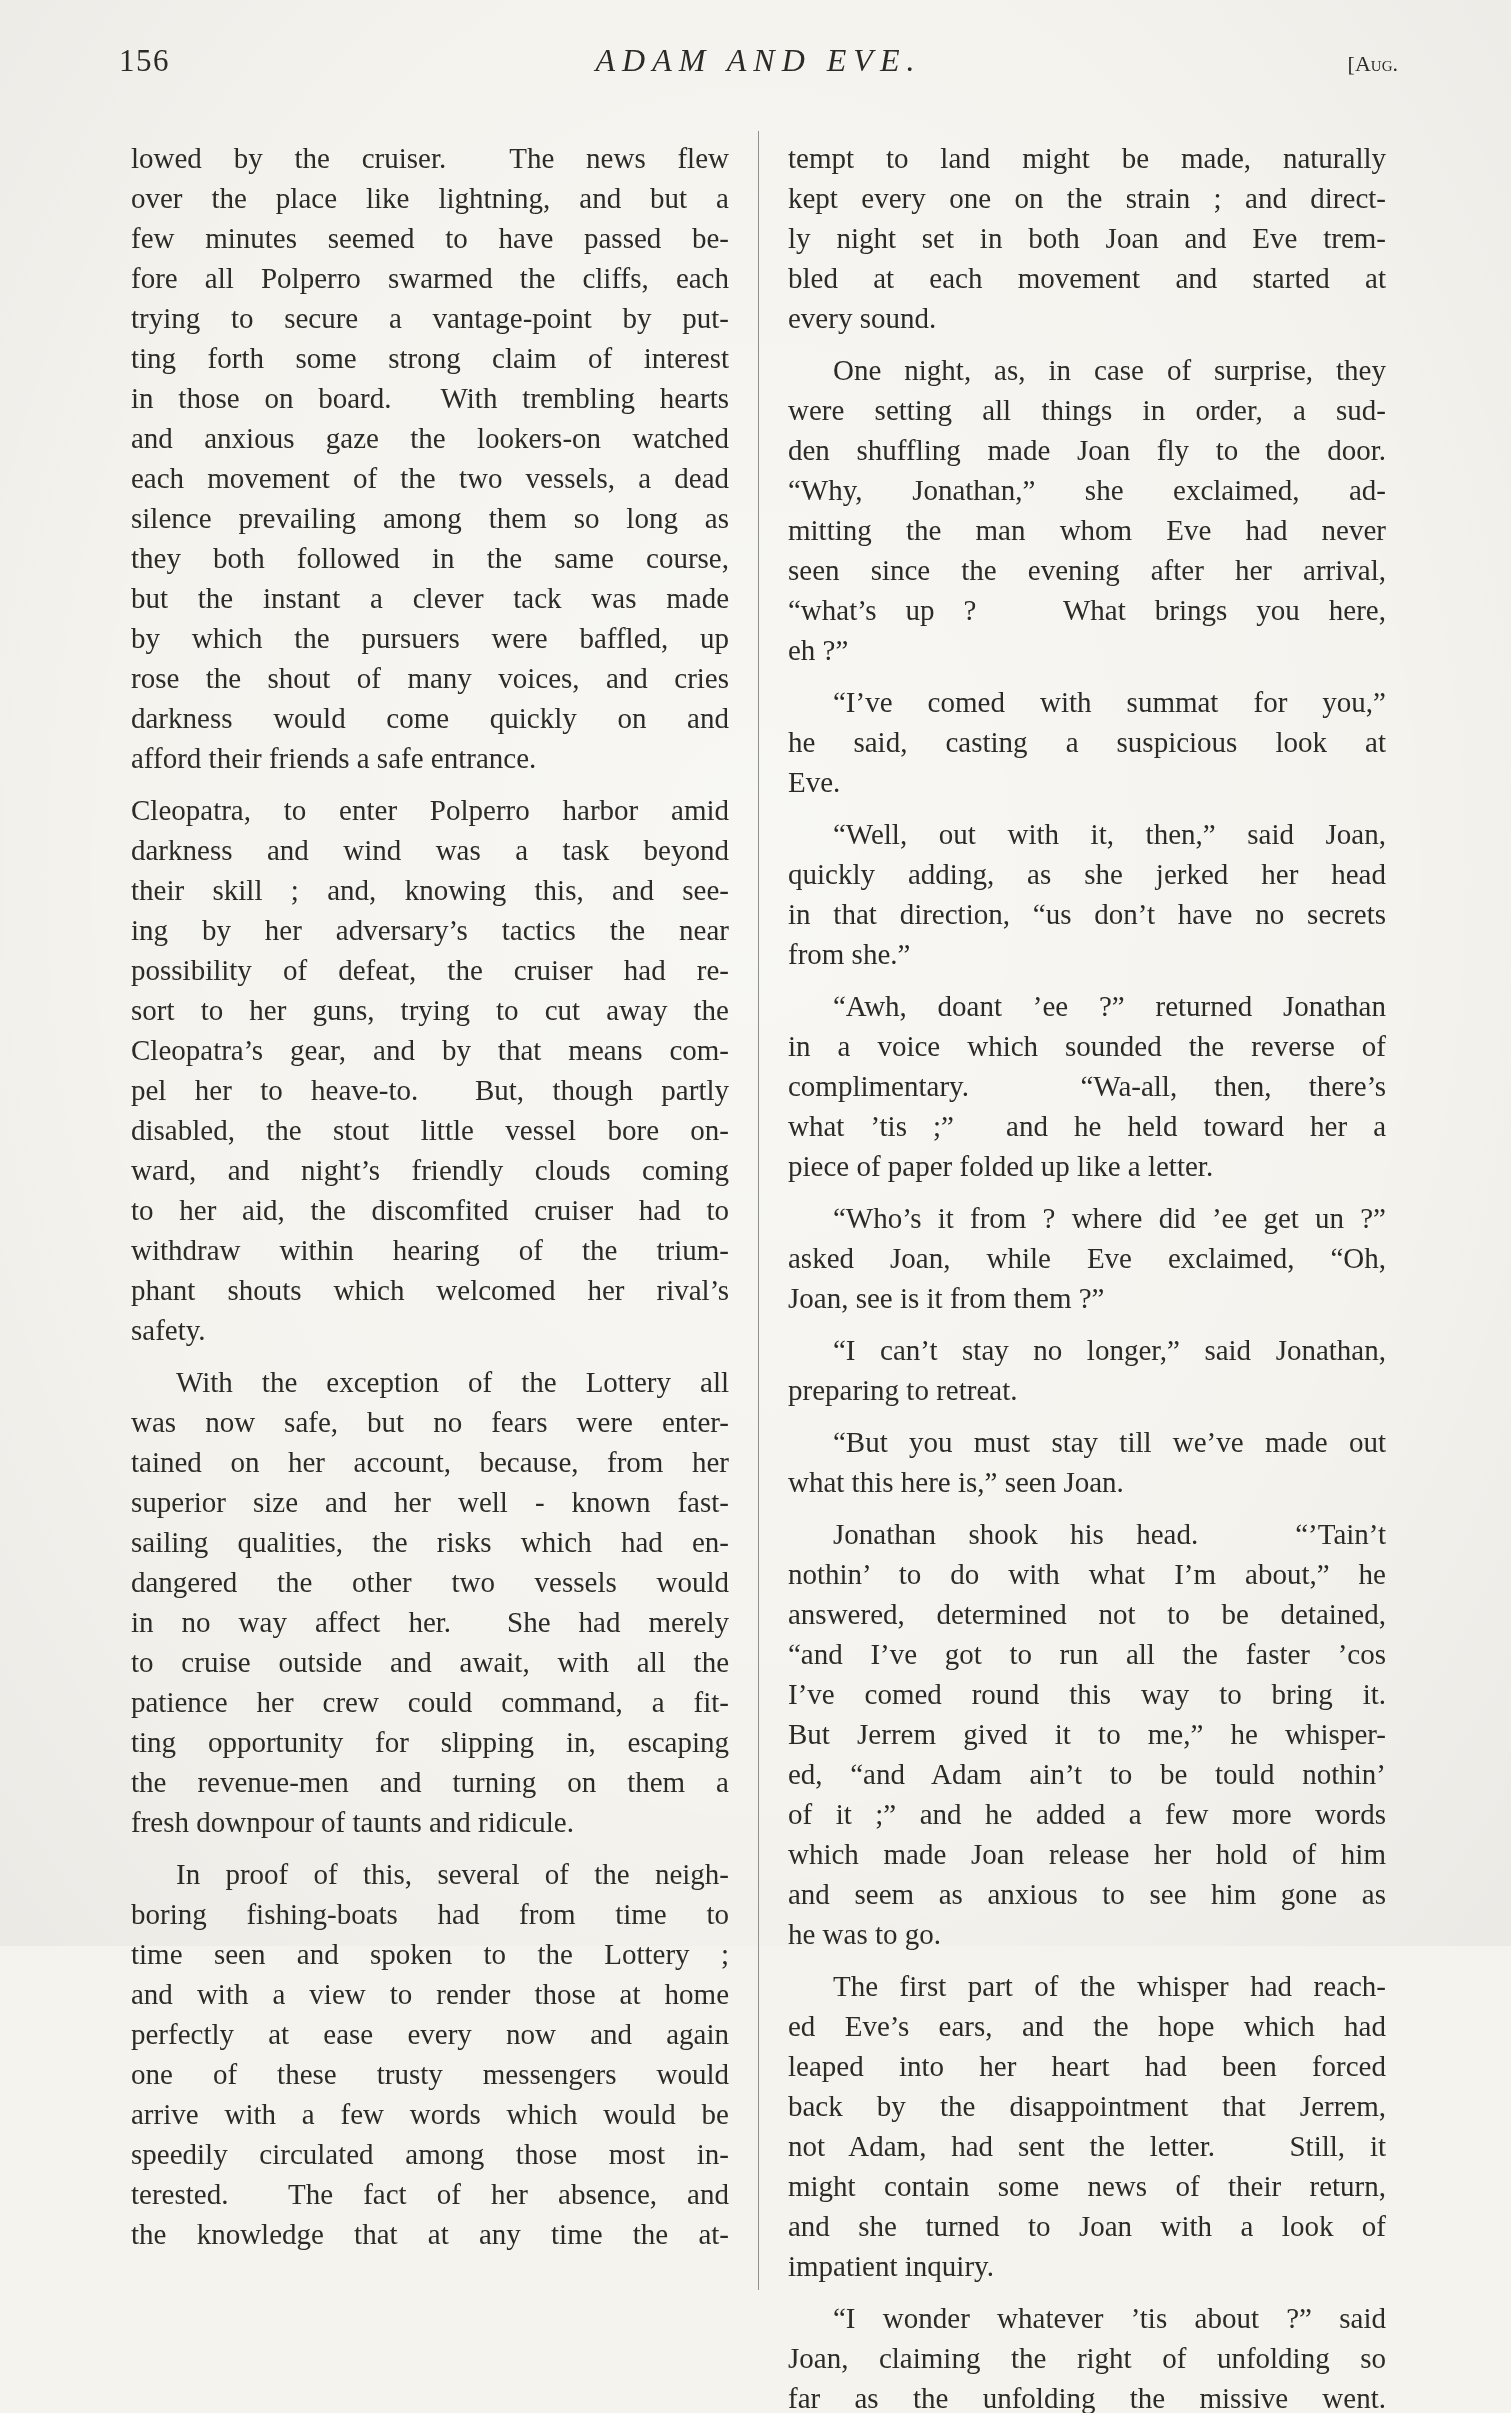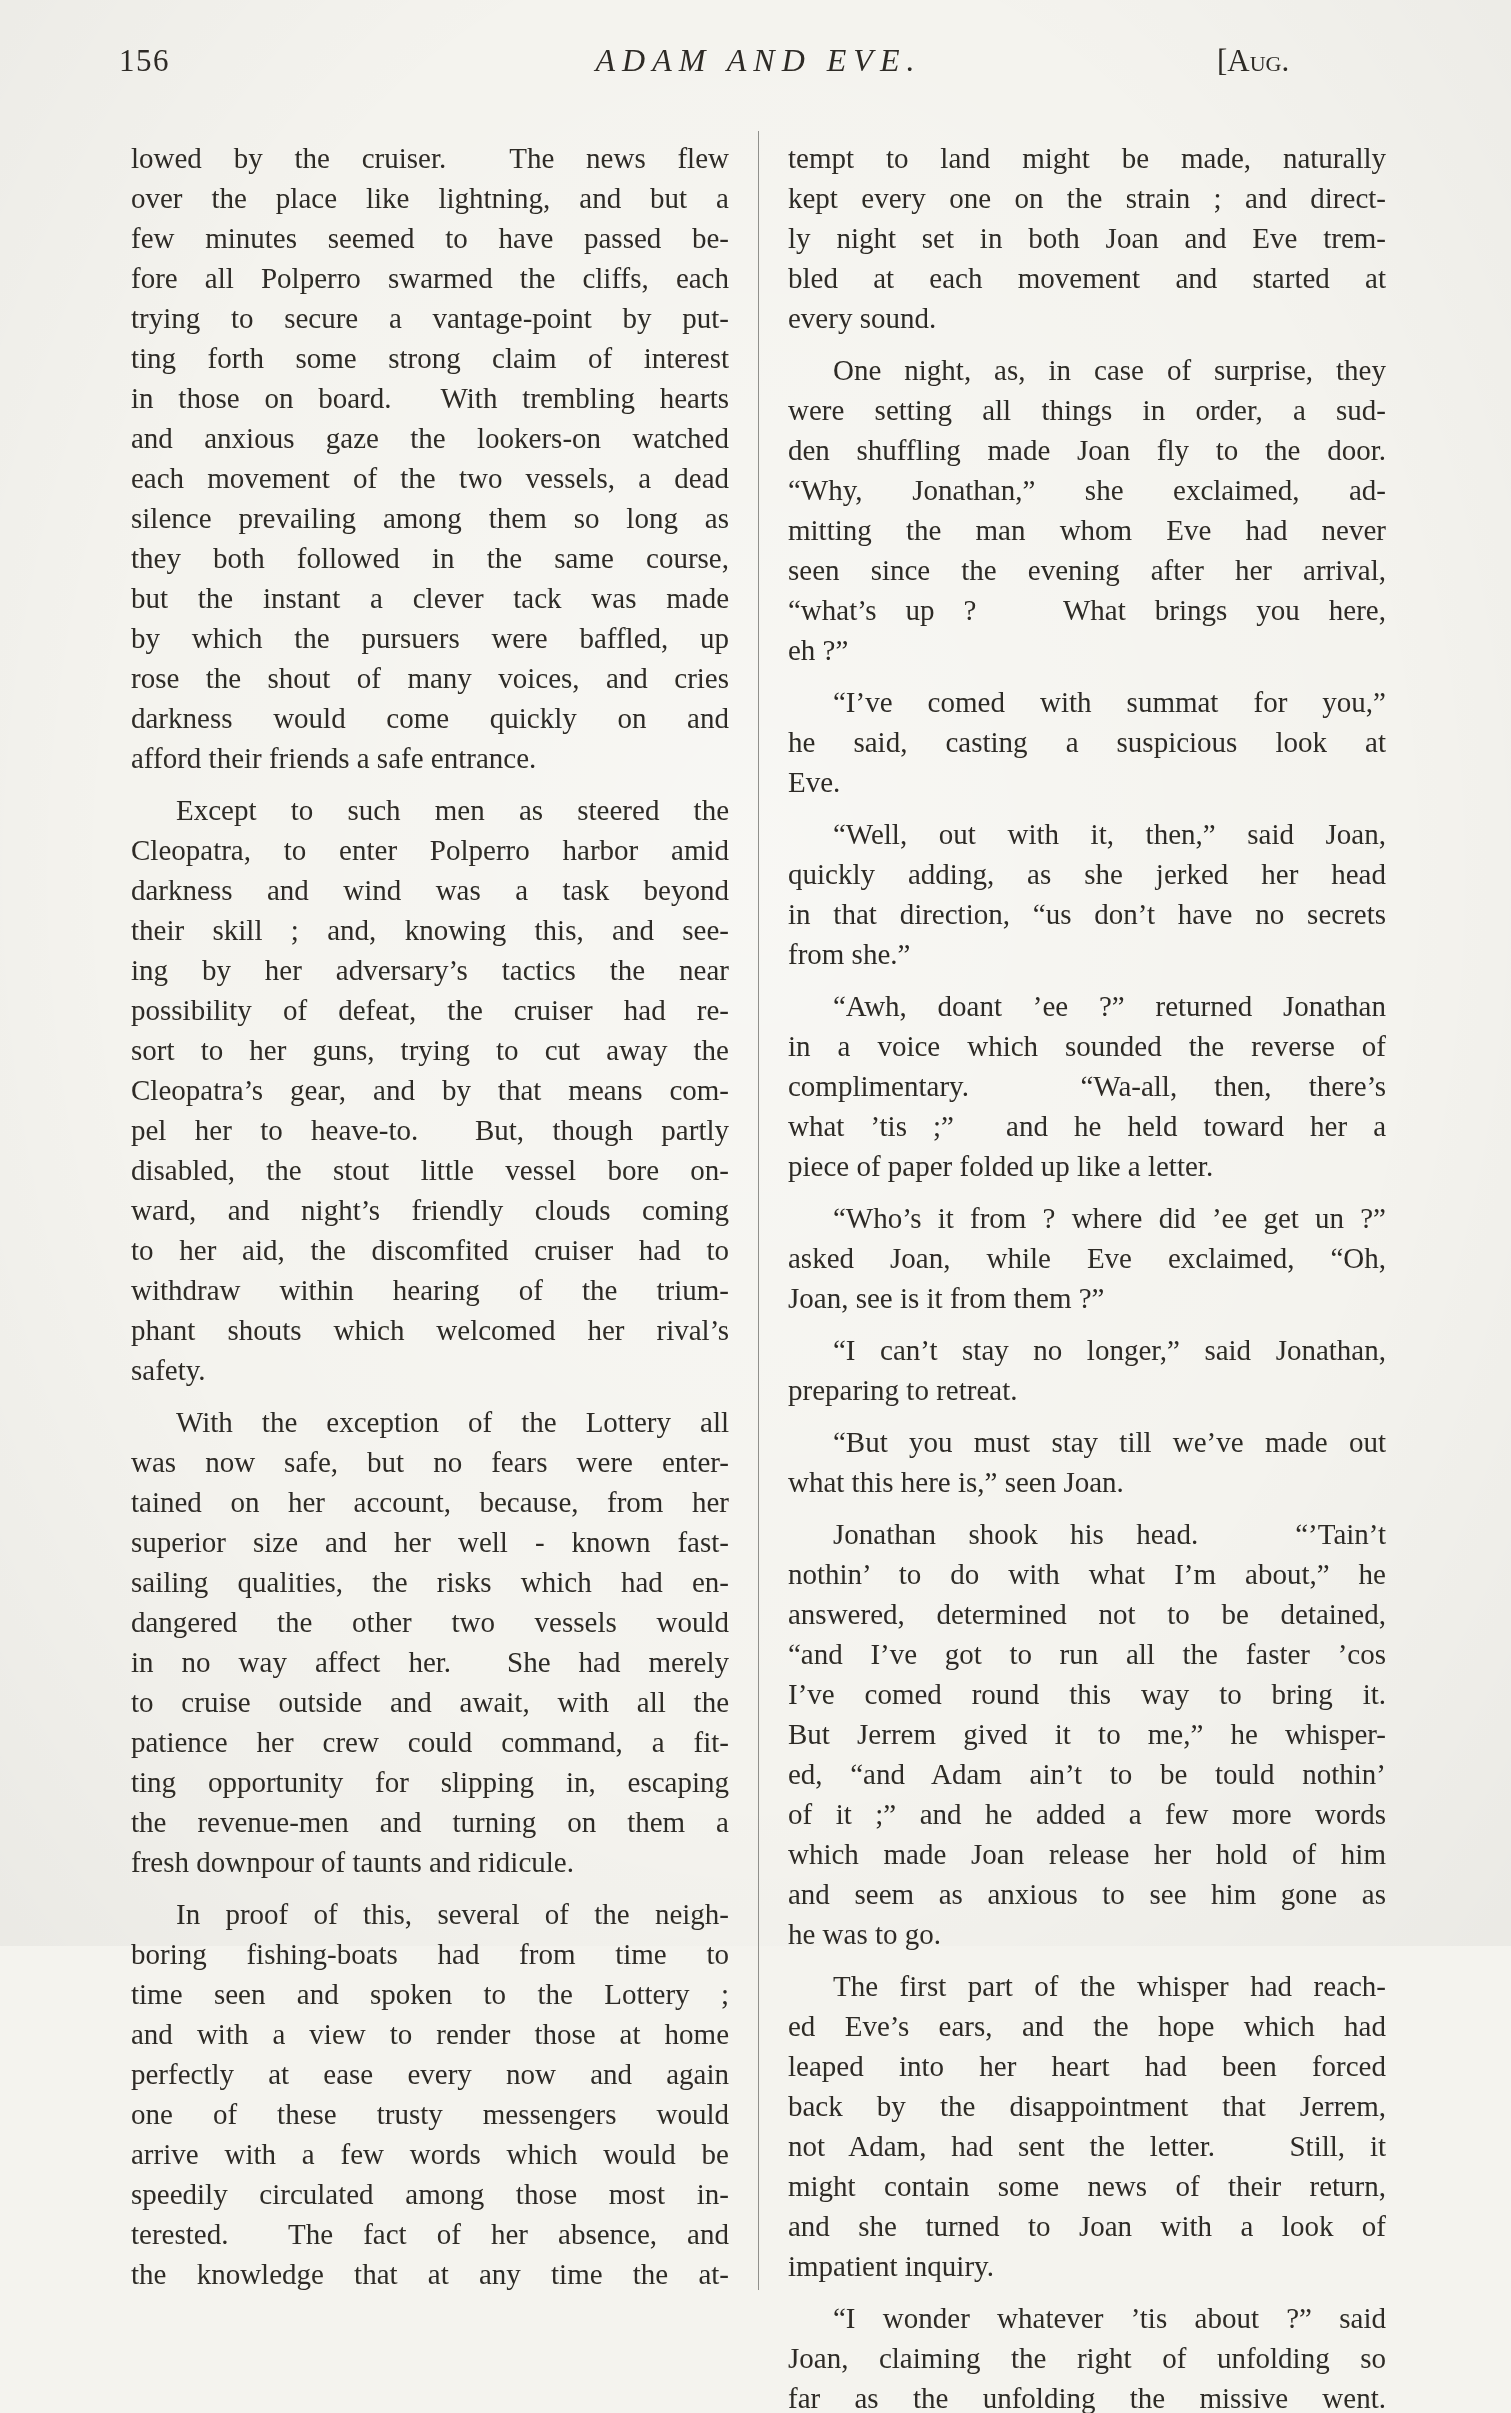--- a/index.html
+++ b/index.html
@@ -34,22 +34,22 @@
   }
   .header-title{
     flex:1;
     text-align:center;
     font-style:italic;
     font-size:32px;
     letter-spacing:7px;
   }
   .header-issue{
     width:181px;
-    text-align:left;
-    font-size:31px;
+    text-align:right;
+    font-size:22px;
     font-variant:small-caps;
   }
   .columns{
     display:flex;
     justify-content:space-between;
     margin-top:47px;
   }
   .column{
     width:622px;
     font-size:29px;
@@ -98,21 +98,20 @@
           <div class="line">each movement of the two vessels, a dead</div>
           <div class="line">silence prevailing among them so long as</div>
           <div class="line">they both followed in the same course,</div>
           <div class="line">but the instant a clever tack was made</div>
           <div class="line">by which the pursuers were baffled, up</div>
           <div class="line">rose the shout of many voices, and cries</div>
           <div class="line">darkness would come quickly on and</div>
           <div class="line last">afford their friends a safe entrance.</div>
         </div>
         <div class="paragraph">
-          <div class="line indent">Except to such men as steered the</div>
           <div class="line">Cleopatra, to enter Polperro harbor amid</div>
           <div class="line">darkness and wind was a task beyond</div>
           <div class="line">their skill ; and, knowing this, and see-</div>
           <div class="line">ing by her adversary’s tactics the near</div>
           <div class="line">possibility of defeat, the cruiser had re-</div>
           <div class="line">sort to her guns, trying to cut away the</div>
           <div class="line">Cleopatra’s gear, and by that means com-</div>
           <div class="line">pel her to heave-to.  But, though partly</div>
           <div class="line">disabled, the stout little vessel bore on-</div>
           <div class="line">ward, and night’s friendly clouds coming</div>

